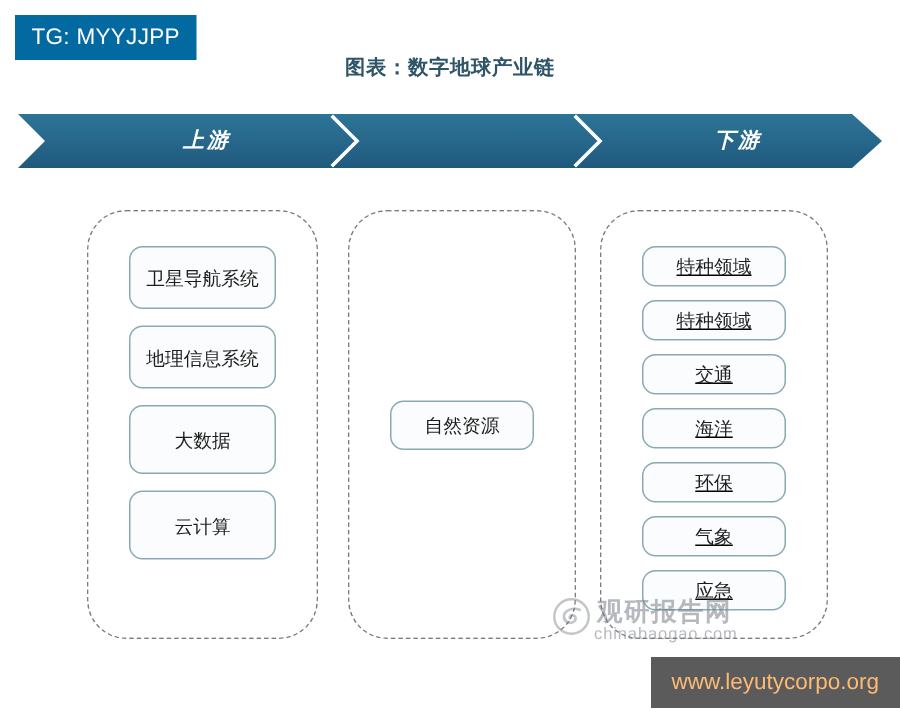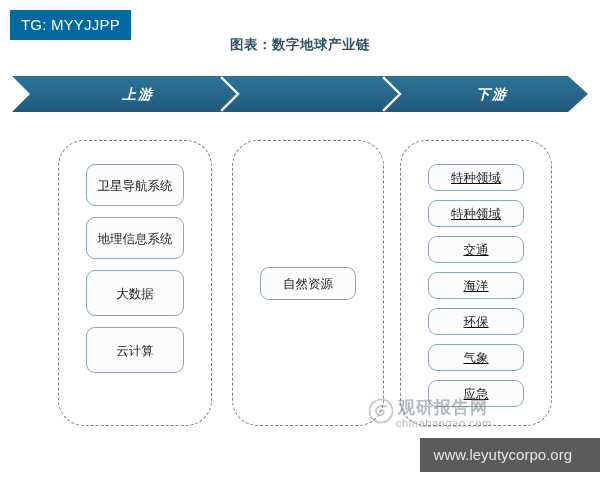--- a/index.html
+++ b/index.html
@@ -162,24 +162,24 @@
     color: rgba(120,128,134,0.55);
     white-space: nowrap;
   }
 
   
   #url-bar {
     position: absolute;
     right: 0;
     bottom: 8px;
     background: #5b5b5b;
-    color: #e5e5e5;
+    color: #fdba74;
     font-size: 15px;
     line-height: 1;
-    padding: 9px 28px 10px 14px;
+    padding: 9px 14px 10px 14px;
     white-space: nowrap;
   }
 </style>
 </head>
 <body>
 
 <div id="tg-tag">TG: MYYJJPP</div>
 
 <div id="chart-title">图表：数字地球产业链</div>
 

